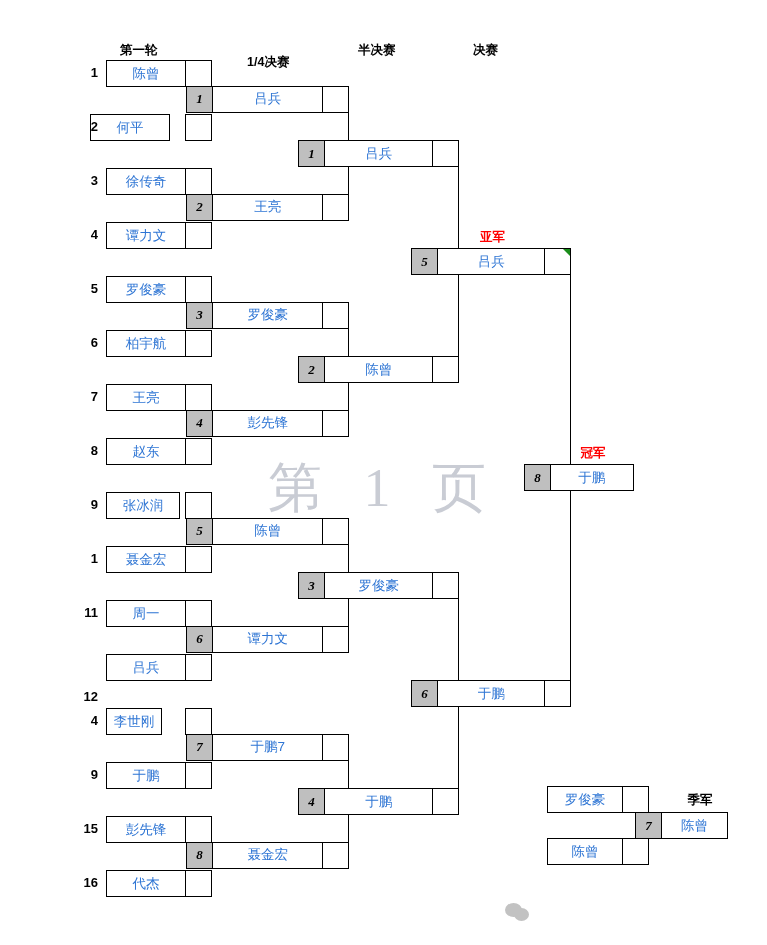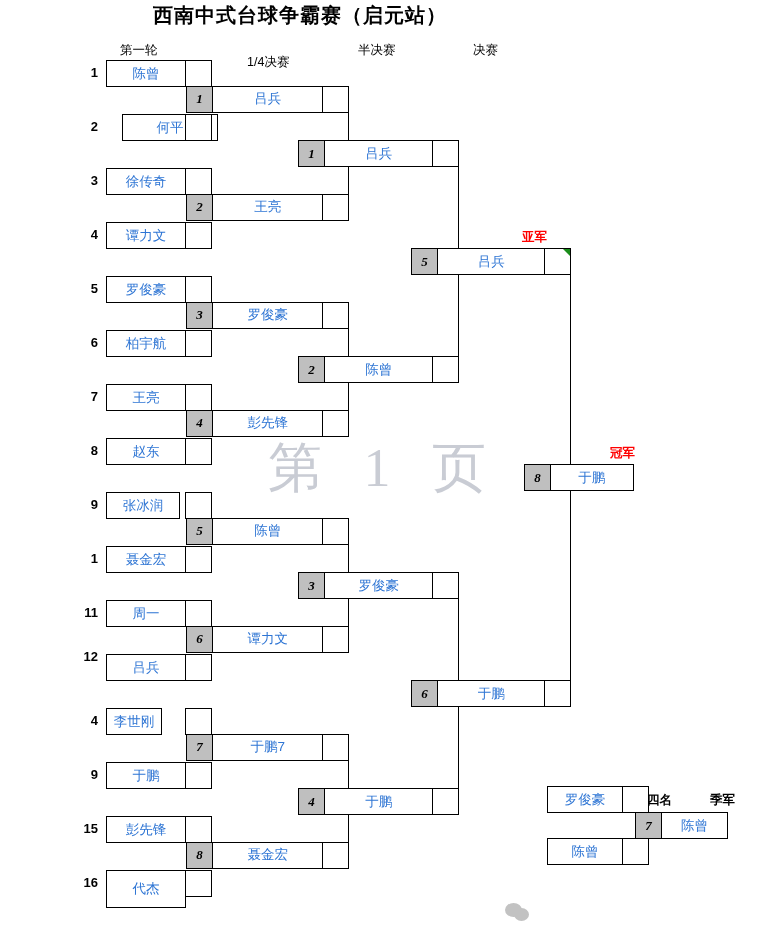--- a/index.html
+++ b/index.html
@@ -11,21 +11,21 @@
   #stage{position:absolute;left:0;top:0;width:767px;height:945px;}
 
   .title{
     position:absolute;left:0;top:2px;width:600px;text-align:center;
     font-family:"Liberation Serif","DejaVu Serif",serif;
     font-size:20px;font-weight:bold;color:#000;letter-spacing:1px;
     white-space:nowrap;
   }
 
   .colhdr{
-    position:absolute;font-size:12.5px;font-weight:normal;color:#000;
+    position:absolute;font-size:12.5px;font-weight:bold;color:#000;
     white-space:nowrap;
   }
 
   .rownum{
     position:absolute;font-size:13px;font-weight:bold;color:#000;
     text-align:right;width:18px;
   }
 
   
   .cell{
@@ -40,33 +40,33 @@
   .cell.mnum{
     background:#bfbfbf;color:#000;
     font-size:13px;font-weight:bold;font-style:italic;
     font-family:"Liberation Serif","DejaVu Serif",serif;
   }
 
   .vline{position:absolute;background:#000;width:1.3px;}
 
   .award{
     position:absolute;font-size:12.5px;font-weight:bold;
-    white-space:nowrap;text-align:right;
+    white-space:nowrap;text-align:center;
   }
   .award.red{color:#FF0000;}
   .award.black{color:#000;}
 
   .greenmark{
     position:absolute;width:0;height:0;
     border-top:7px solid #1a8d1a;
     border-left:7px solid transparent;
   }
 
   .watermark{
-    position:absolute;left:268px;top:432px;
+    position:absolute;left:268px;top:452px;
     font-family:"Liberation Serif","DejaVu Serif",serif;
     font-size:54px;color:#c9ccd4;letter-spacing:14px;
     white-space:nowrap;user-select:none;
   }
 
   .footer{
     position:absolute;left:505px;top:903px;
     display:flex;align-items:center;gap:9px;
     color:#c2c2c2;font-size:17px;white-space:nowrap;
   }
@@ -75,34 +75,33 @@
     position:absolute;background:#c2c2c2;border-radius:50%;
   }
   .wxicon .b1{left:0;top:0;width:17px;height:14px;}
   .wxicon .b2{left:9px;top:5px;width:15px;height:13px;}
 </style>
 </head>
 <body>
 
 <div id="stage">
 
-  <div class="title">西南中式台球争霸赛（启元站）</div>
 
   <div class="watermark">第 1 页</div>
 
   <div class="colhdr" style="left:120px;top:42px;">第一轮</div>
   <div class="colhdr" style="left:247px;top:54px;">1/4决赛</div>
   <div class="colhdr" style="left:358px;top:42px;">半决赛</div>
   <div class="colhdr" style="left:473px;top:42px;">决赛</div>
 
   <div id="bracket-layer">
       <div class="cell" style="left: 106px; top: 60px; width: 80px; height: 27px;">陈曾</div>
       <div class="cell score" style="left: 184.7px; top: 60px; width: 27px; height: 27px;"></div>
       <div class="rownum" style="left: 80px; top: 65px;">1</div>
-      <div class="cell" style="left: 122px; top: 114px; width: 96px; height: 27px;">何平</div>
+      <div class="cell" style="left: 90px; top: 114px; width: 80px; height: 27px;">何平</div>
       <div class="cell score" style="left: 184.7px; top: 114px; width: 27px; height: 27px;"></div>
       <div class="rownum" style="left: 80px; top: 119px;">2</div>
       <div class="cell" style="left: 106px; top: 168px; width: 80px; height: 27px;">徐传奇</div>
       <div class="cell score" style="left: 184.7px; top: 168px; width: 27px; height: 27px;"></div>
       <div class="rownum" style="left: 80px; top: 173px;">3</div>
       <div class="cell" style="left: 106px; top: 222px; width: 80px; height: 27px;">谭力文</div>
       <div class="cell score" style="left: 184.7px; top: 222px; width: 27px; height: 27px;"></div>
       <div class="rownum" style="left: 80px; top: 227px;">4</div>
       <div class="cell" style="left: 106px; top: 276px; width: 80px; height: 27px;">罗俊豪</div>
       <div class="cell score" style="left: 184.7px; top: 276px; width: 27px; height: 27px;"></div>
@@ -120,31 +119,31 @@
       <div class="cell score" style="left: 184.7px; top: 492px; width: 27px; height: 27px;"></div>
       <div class="rownum" style="left: 80px; top: 497px;">9</div>
       <div class="cell" style="left: 106px; top: 546px; width: 80px; height: 27px;">聂金宏</div>
       <div class="cell score" style="left: 184.7px; top: 546px; width: 27px; height: 27px;"></div>
       <div class="rownum" style="left: 80px; top: 551px;">1</div>
       <div class="cell" style="left: 106px; top: 600px; width: 80px; height: 27px;">周一</div>
       <div class="cell score" style="left: 184.7px; top: 600px; width: 27px; height: 27px;"></div>
       <div class="rownum" style="left: 80px; top: 605px;">11</div>
       <div class="cell" style="left: 106px; top: 654px; width: 80px; height: 27px;">吕兵</div>
       <div class="cell score" style="left: 184.7px; top: 654px; width: 27px; height: 27px;"></div>
-      <div class="rownum" style="left: 80px; top: 649px;">12</div>
+      <div class="rownum" style="left: 80px; top: 689px;">12</div>
       <div class="cell" style="left: 106px; top: 708px; width: 56px; height: 27px;">李世刚</div>
       <div class="cell score" style="left: 184.7px; top: 708px; width: 27px; height: 27px;"></div>
       <div class="rownum" style="left: 80px; top: 713px;">4</div>
       <div class="cell" style="left: 106px; top: 762px; width: 80px; height: 27px;">于鹏</div>
       <div class="cell score" style="left: 184.7px; top: 762px; width: 27px; height: 27px;"></div>
       <div class="rownum" style="left: 80px; top: 767px;">9</div>
       <div class="cell" style="left: 106px; top: 816px; width: 80px; height: 27px;">彭先锋</div>
       <div class="cell score" style="left: 184.7px; top: 816px; width: 27px; height: 27px;"></div>
       <div class="rownum" style="left: 80px; top: 821px;">15</div>
-      <div class="cell" style="left: 106px; top: 870px; width: 80px; height: 38px;">代杰</div>
+      <div class="cell" style="left: 106px; top: 870px; width: 80px; height: 27px;">代杰</div>
       <div class="cell score" style="left: 184.7px; top: 870px; width: 27px; height: 27px;"></div>
       <div class="rownum" style="left: 80px; top: 875px;">16</div>
       <div class="cell mnum" style="left: 186px; top: 85.7px; width: 27px; height: 27px;">1</div>
       <div class="cell" style="left: 211.7px; top: 85.7px; width: 112px; height: 27px;">吕兵</div>
       <div class="cell score" style="left: 322.4px; top: 85.7px; width: 27px; height: 27px;"></div>
       <div class="vline" style="left: 348.1px; top: 111.4px; height: 82.3px;"></div>
       <div class="cell mnum" style="left: 186px; top: 193.7px; width: 27px; height: 27px;">2</div>
       <div class="cell" style="left: 211.7px; top: 193.7px; width: 112px; height: 27px;">王亮</div>
       <div class="cell score" style="left: 322.4px; top: 193.7px; width: 27px; height: 27px;"></div>
       <div class="cell mnum" style="left: 186px; top: 301.7px; width: 27px; height: 27px;">3</div>

